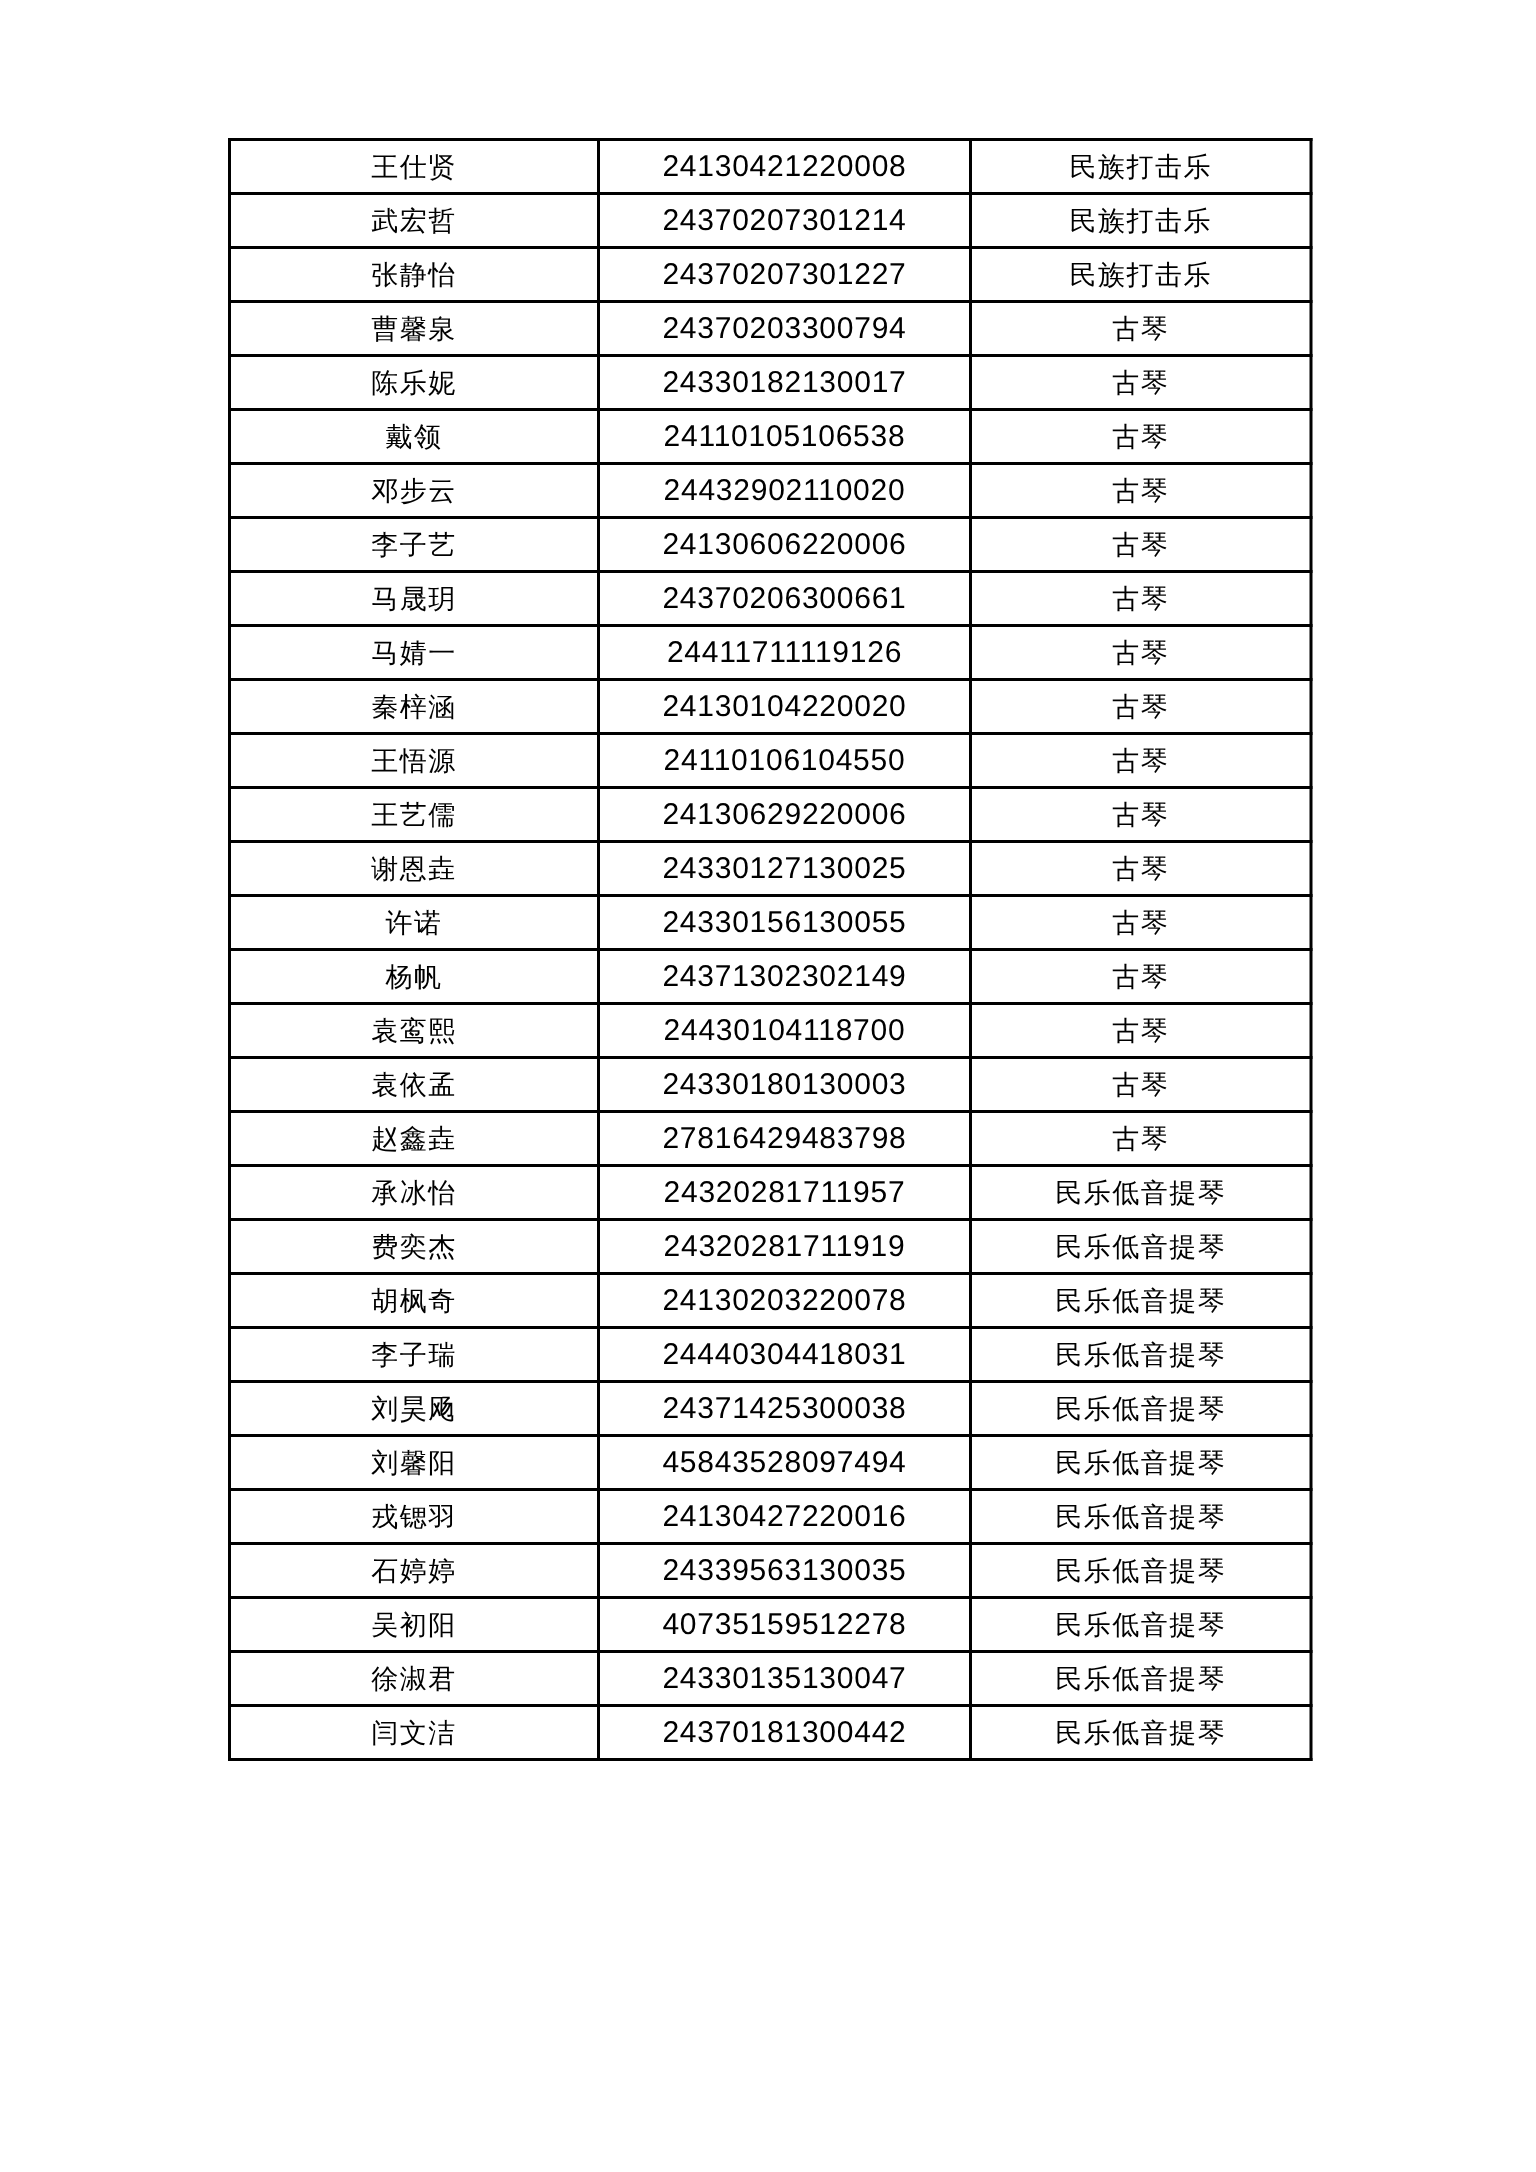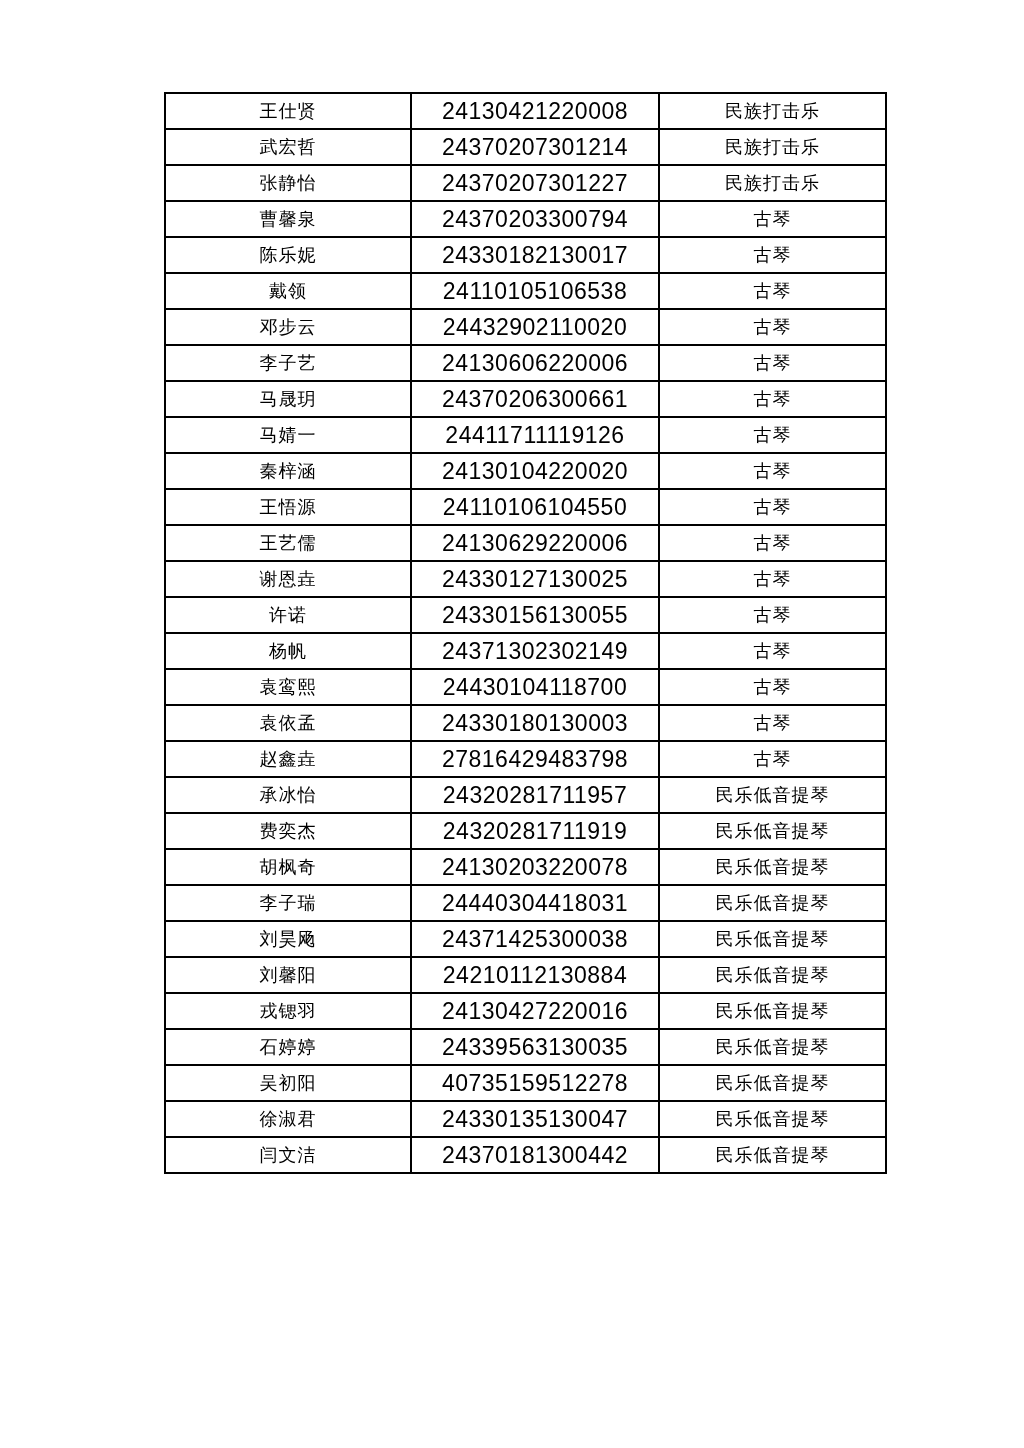--- a/index.html
+++ b/index.html
@@ -12,40 +12,40 @@
     width: 1024px;
     height: 1448px;
     background: #ffffff;
     margin: 0 auto;
     overflow: hidden;
     font-family: "Liberation Sans", "DejaVu Sans", sans-serif;
     color: #000000;
   }
   table.roster {
     position: absolute;
-    left: 164px;
+    left: 152px;
     top: 92px;
     width: 721px;
     border-collapse: collapse;
     table-layout: fixed;
   }
   table.roster td {
     border: 2px solid #000000;
     height: 34px;
     text-align: center;
     vertical-align: middle;
     font-size: 18px;
     line-height: 1;
     padding: 0;
     overflow: hidden;
     white-space: nowrap;
     letter-spacing: 1px;
   }
   table.roster td.id-cell {
-    font-size: 23px;
+    font-size: 20px;
     letter-spacing: 0.5px;
     font-family: "Liberation Sans", "DejaVu Sans", sans-serif;
   }
   col.c-name { width: 246px; }
   col.c-id { width: 248px; }
   col.c-category { width: 227px; }
 </style>
 </head>
 <body>
 
@@ -172,21 +172,21 @@
           <td class="id-cell">24440304418031</td>
           <td class="category-cell">民乐低音提琴</td>
         </tr>
         <tr>
           <td class="name-cell">刘昊飏</td>
           <td class="id-cell">24371425300038</td>
           <td class="category-cell">民乐低音提琴</td>
         </tr>
         <tr>
           <td class="name-cell">刘馨阳</td>
-          <td class="id-cell">24210112130884</td>
+          <td class="id-cell">45843528097494</td>
           <td class="category-cell">民乐低音提琴</td>
         </tr>
         <tr>
           <td class="name-cell">戎锶羽</td>
           <td class="id-cell">24130427220016</td>
           <td class="category-cell">民乐低音提琴</td>
         </tr>
         <tr>
           <td class="name-cell">石婷婷</td>
           <td class="id-cell">24339563130035</td>

